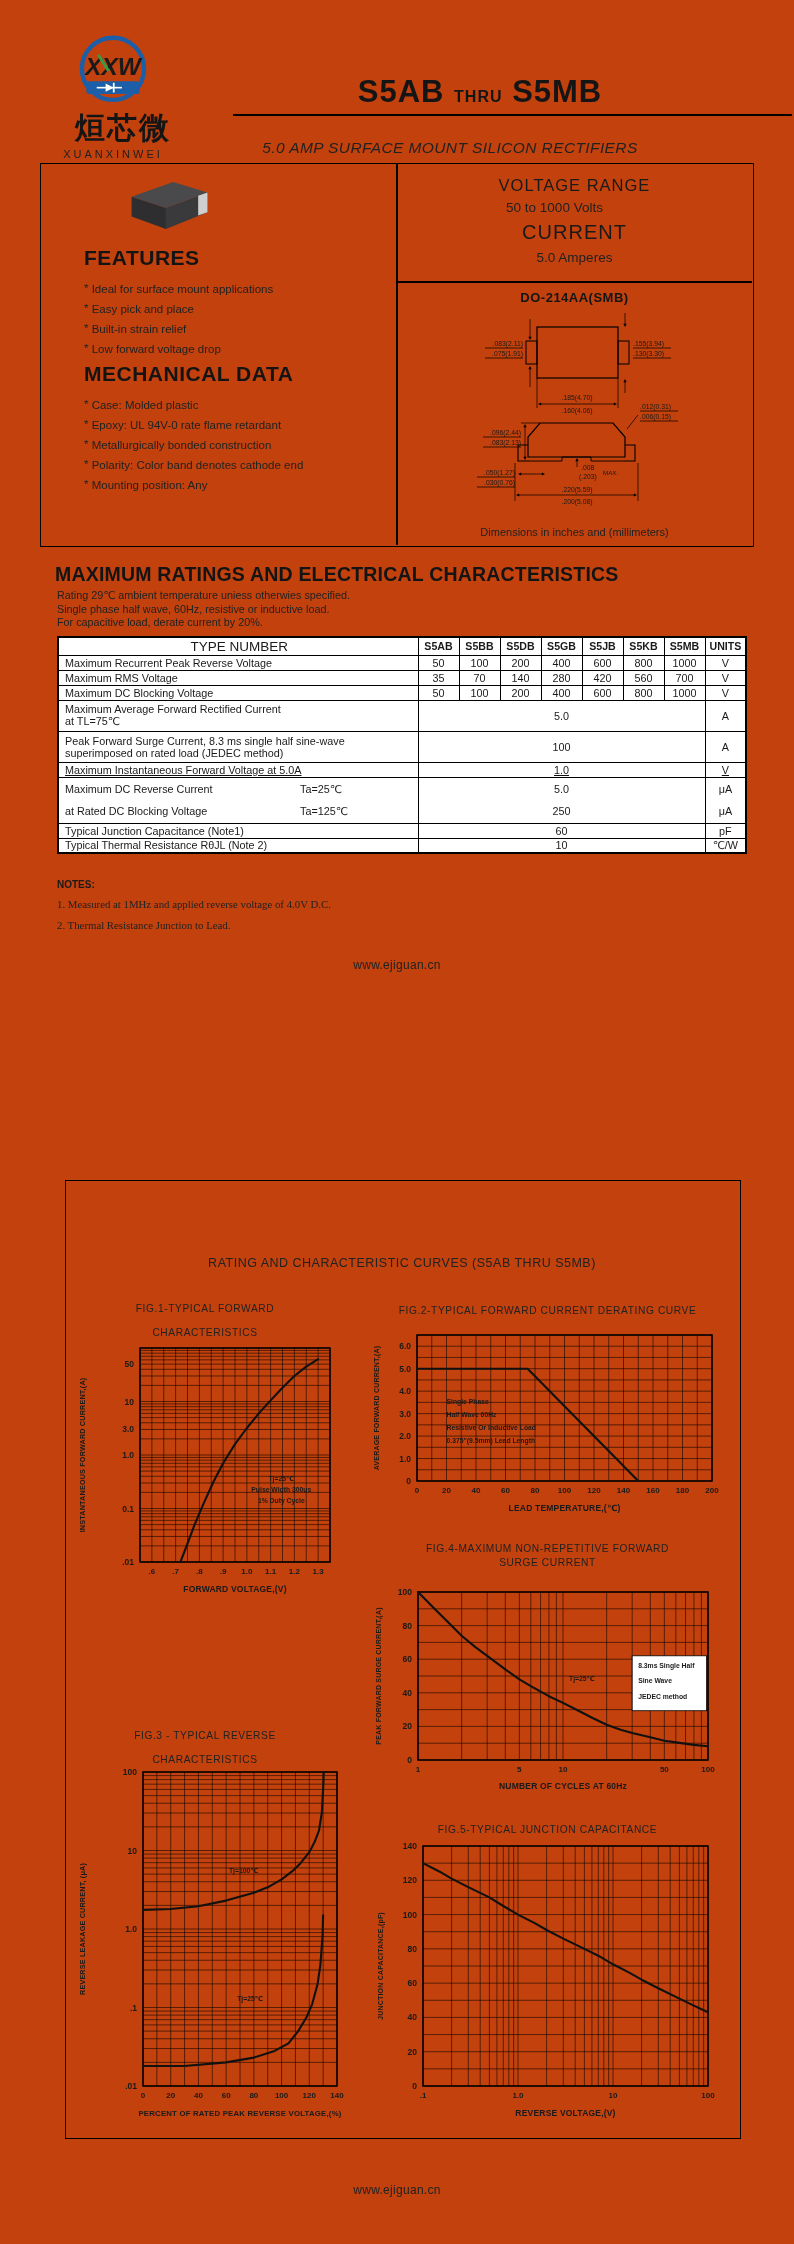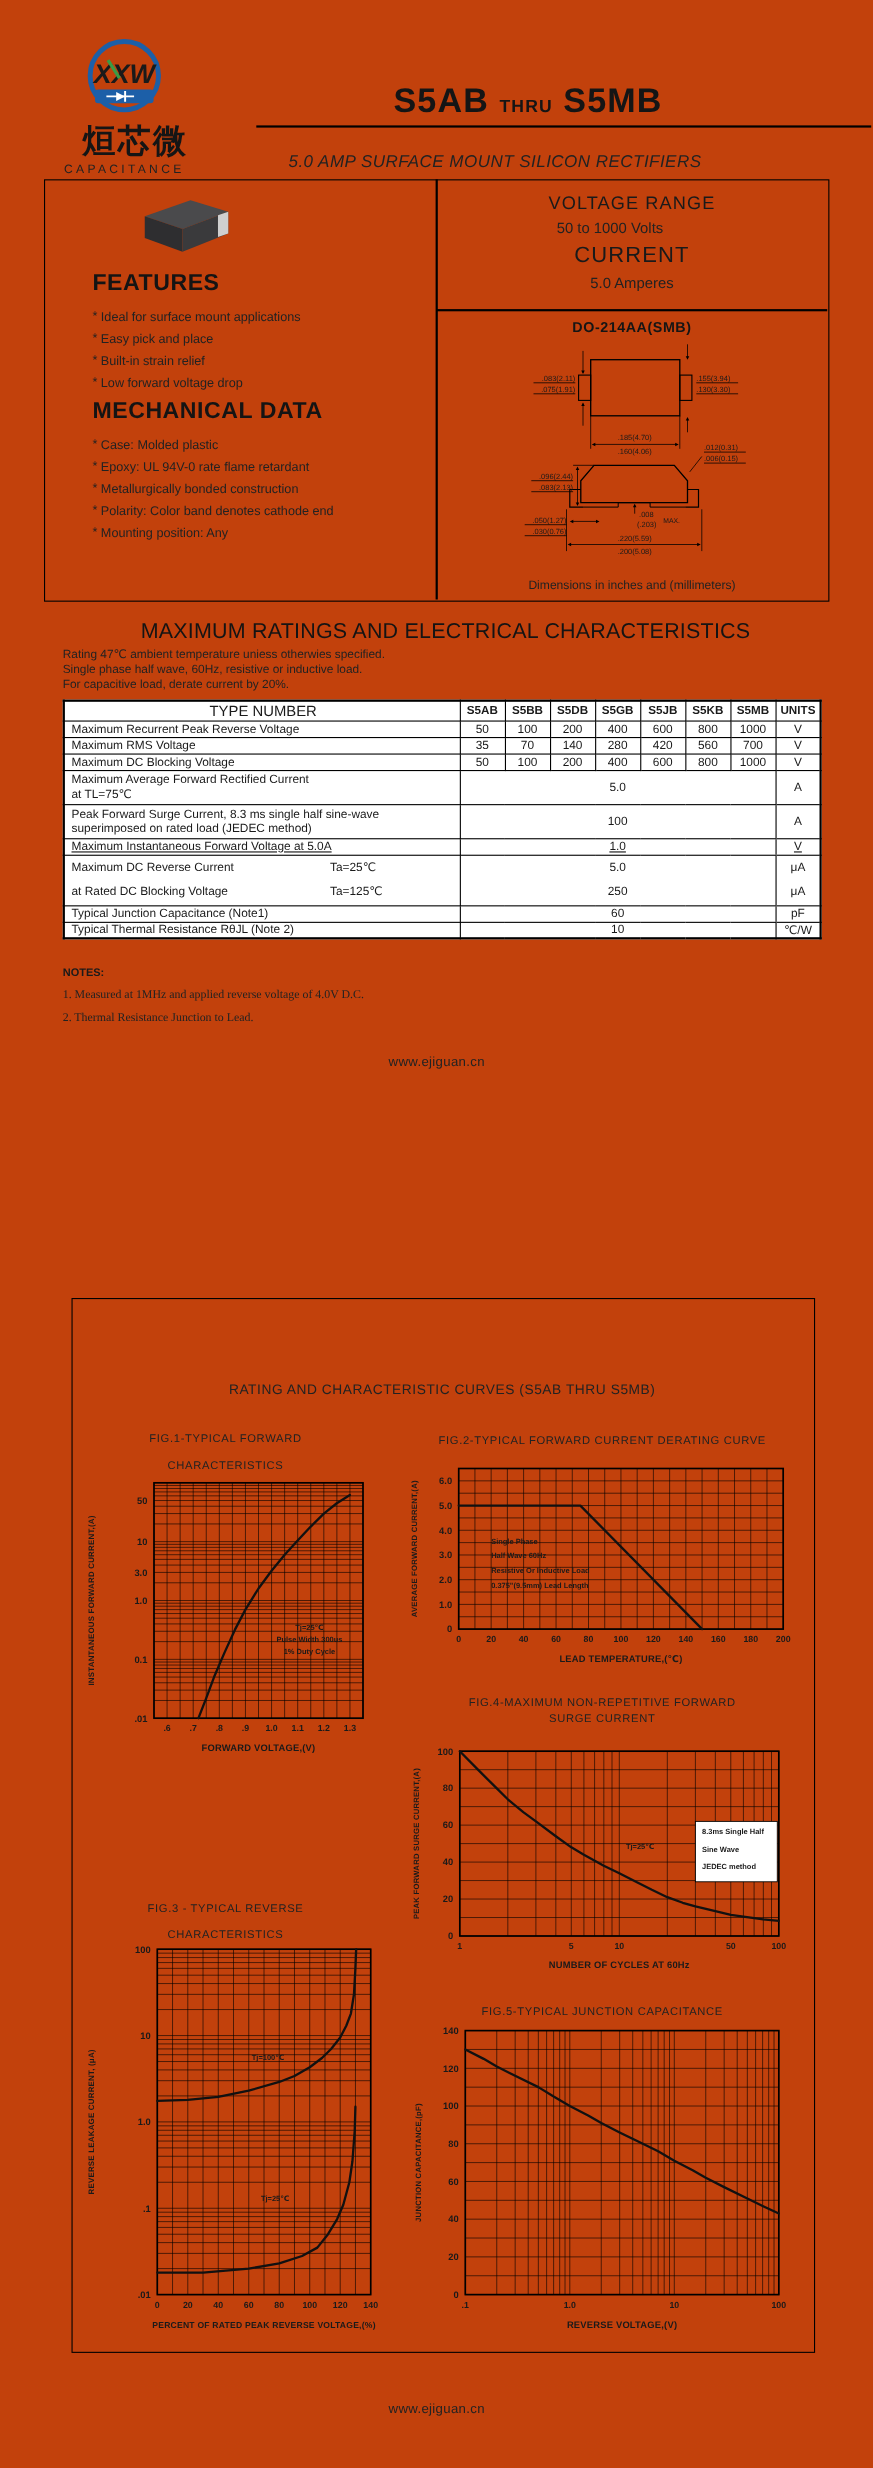--- a/index.html
+++ b/index.html
@@ -18,21 +18,21 @@
   .bigbox{border:1.7px solid #000;}
   .h-features{font-weight:900;font-size:21px;color:#141414;letter-spacing:0.5px;}
   .feat-line{font-size:11.5px;line-height:19px;color:#222;}
   .feat-line::before{content:"* ";vertical-align:1px;}
   .vr-big{font-size:16.5px;letter-spacing:1px;color:#1a1a1a;}
   .vr-cur{font-size:20px;letter-spacing:1px;color:#1a1a1a;}
   .vr-sm{font-size:13.5px;color:#222;}
   .pkg-title{font-weight:bold;font-size:13px;color:#151515;letter-spacing:0.5px;}
   .dims-note{font-size:11px;color:#222;}
   
-  .h-ratings{font-size:19.5px;font-weight:normal;letter-spacing:0.2px;color:#141414;text-align:center;}
+  .h-ratings{font-size:19.5px;font-weight:bold;letter-spacing:0.2px;color:#141414;}
   .cond-line{font-size:10.8px;line-height:13.5px;color:#222;}
   table.ratings{border-collapse:collapse;table-layout:fixed;border:2px solid #000;background:#fff;}
   table.ratings td,table.ratings th{border:1px solid #000;padding:0 4px;font-weight:normal;
      font-size:10.8px;color:#1a1a1a;text-align:center;vertical-align:middle;}
   table.ratings th.tn{font-size:13.5px;text-align:center;padding-left:6px;}
   table.ratings th.ty{font-weight:bold;font-size:10.6px;}
   table.ratings td.lbl{text-align:left;padding-left:6px;position:relative;}
   table.ratings .nov{border-left:none;border-right:none;}
   .l2{display:block;}
   .condpos{position:absolute;left:235px;top:auto;}
@@ -54,21 +54,21 @@
   <svg class="abs" style="left:76px;top:33px" width="74" height="76" viewBox="0 0 100 100">
     <circle cx="50" cy="47" r="42" fill="none" stroke="#1c5fa8" stroke-width="6"></circle>
     <text x="50" y="56" text-anchor="middle" font-size="33" font-weight="bold" font-style="italic" fill="#1c5fa8">XXW</text>
     <path d="M30 28 L44 50" stroke="#3a9b46" stroke-width="4" fill="none"></path>
     <rect x="14" y="64" width="72" height="17" rx="4" fill="#1c5fa8"></rect>
     <path d="M40 67 L40 78 L51 72.5 Z" fill="#ffffff"></path>
     <line x1="51" y1="66" x2="51" y2="79" stroke="#ffffff" stroke-width="2.4"></line>
     <line x1="28" y1="72.5" x2="62" y2="72.5" stroke="#ffffff" stroke-width="2.2"></line>
   </svg>
   <div class="abs ctr logo-cn" style="left:48px;top:108px;width:150px">烜芯微</div>
-  <div class="abs ctr logo-en" style="left:38px;top:148px;width:150px">CAPACITANCE</div>
+  <div class="abs ctr logo-en" style="left:38px;top:148px;width:150px">XUANXINWEI</div>
 
   <div class="abs ctr doc-title" style="left:250px;top:74px;width:460px">
     <span>S5AB</span>
     <span class="thru">THRU</span>
     <span>S5MB</span>
   </div>
   <div class="abs rule" style="left:233px;top:114px;width:559px;height:2px"></div>
   <div class="abs ctr subtitle" style="left:130px;top:139px;width:640px">5.0 AMP SURFACE MOUNT SILICON RECTIFIERS</div>
 
   <div class="abs bigbox" style="left:40px;top:163px;width:712px;height:382px"></div>
@@ -166,21 +166,21 @@
       <line x1="121" y1="190" x2="238" y2="190" stroke="#000" stroke-width="0.7"></line>
       <polygon points="122.2,188.4 122.2,191.6 119,190" fill="#000"></polygon>
       <polygon points="236.8,188.4 236.8,191.6 240,190" fill="#000"></polygon>
       <text x="180" y="187" text-anchor="middle" font-size="6.8">.220(5.59)</text>
       <text x="180" y="199" text-anchor="middle" font-size="6.8">.200(5.08)</text>
     </svg>
   <div class="abs ctr dims-note" style="left:397px;top:526px;width:355px">Dimensions in inches and (millimeters)</div>
 
   <div class="abs h-ratings" style="left:55px;top:563px;width:700px">MAXIMUM RATINGS AND ELECTRICAL CHARACTERISTICS</div>
   <div class="abs" style="left:57px;top:589px;width:500px" id="cond-list">
-      <div class="cond-line">Rating 47℃ ambient temperature uniess otherwies specified.</div>
+      <div class="cond-line">Rating 29℃ ambient temperature uniess otherwies specified.</div>
       <div class="cond-line">Single phase half wave, 60Hz, resistive or inductive load.</div>
       <div class="cond-line">For capacitive load, derate current by 20%.</div>
     </div>
 
   <table class="ratings abs" style="left:57px;top:636px">
     <colgroup>
       <col style="width:360px">
         <col style="width:41px">
         <col style="width:41px">
         <col style="width:41px">

